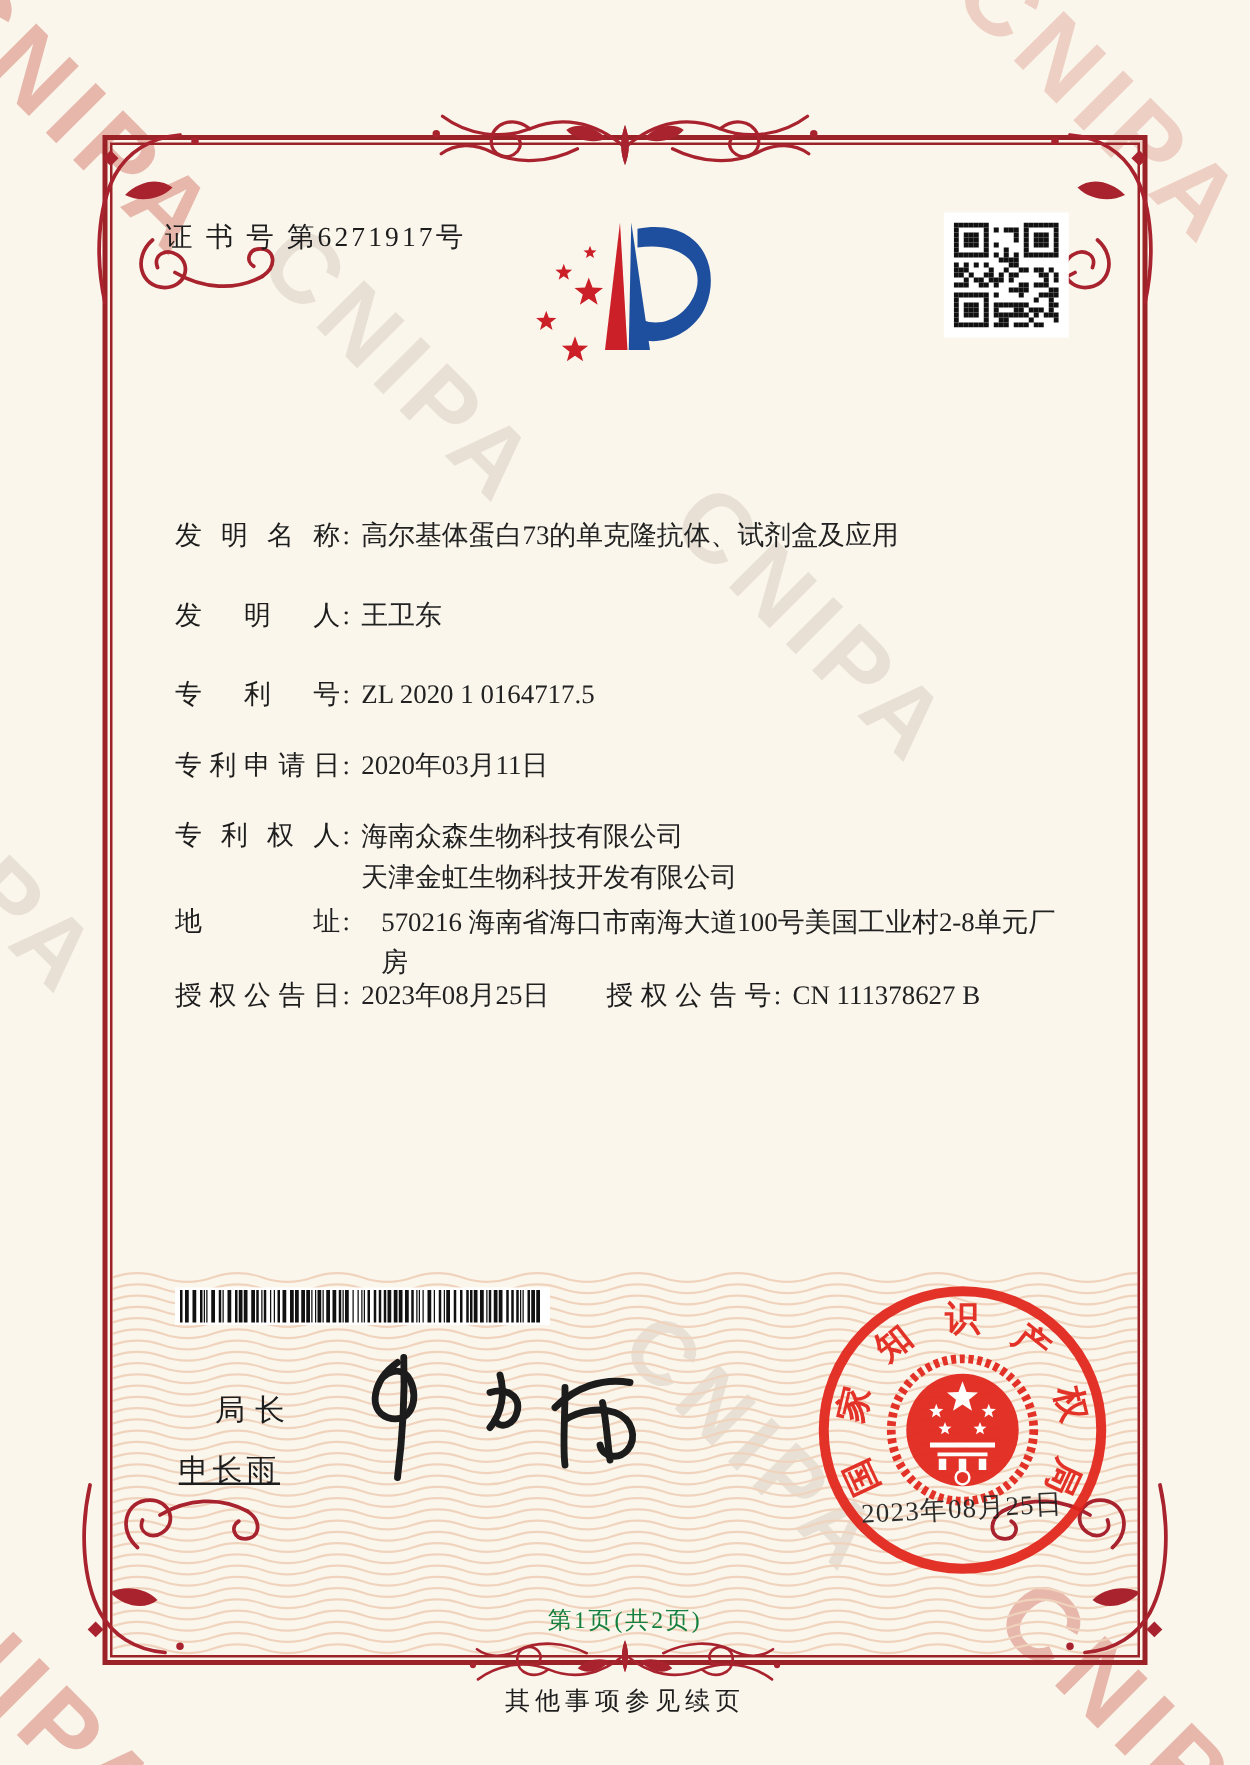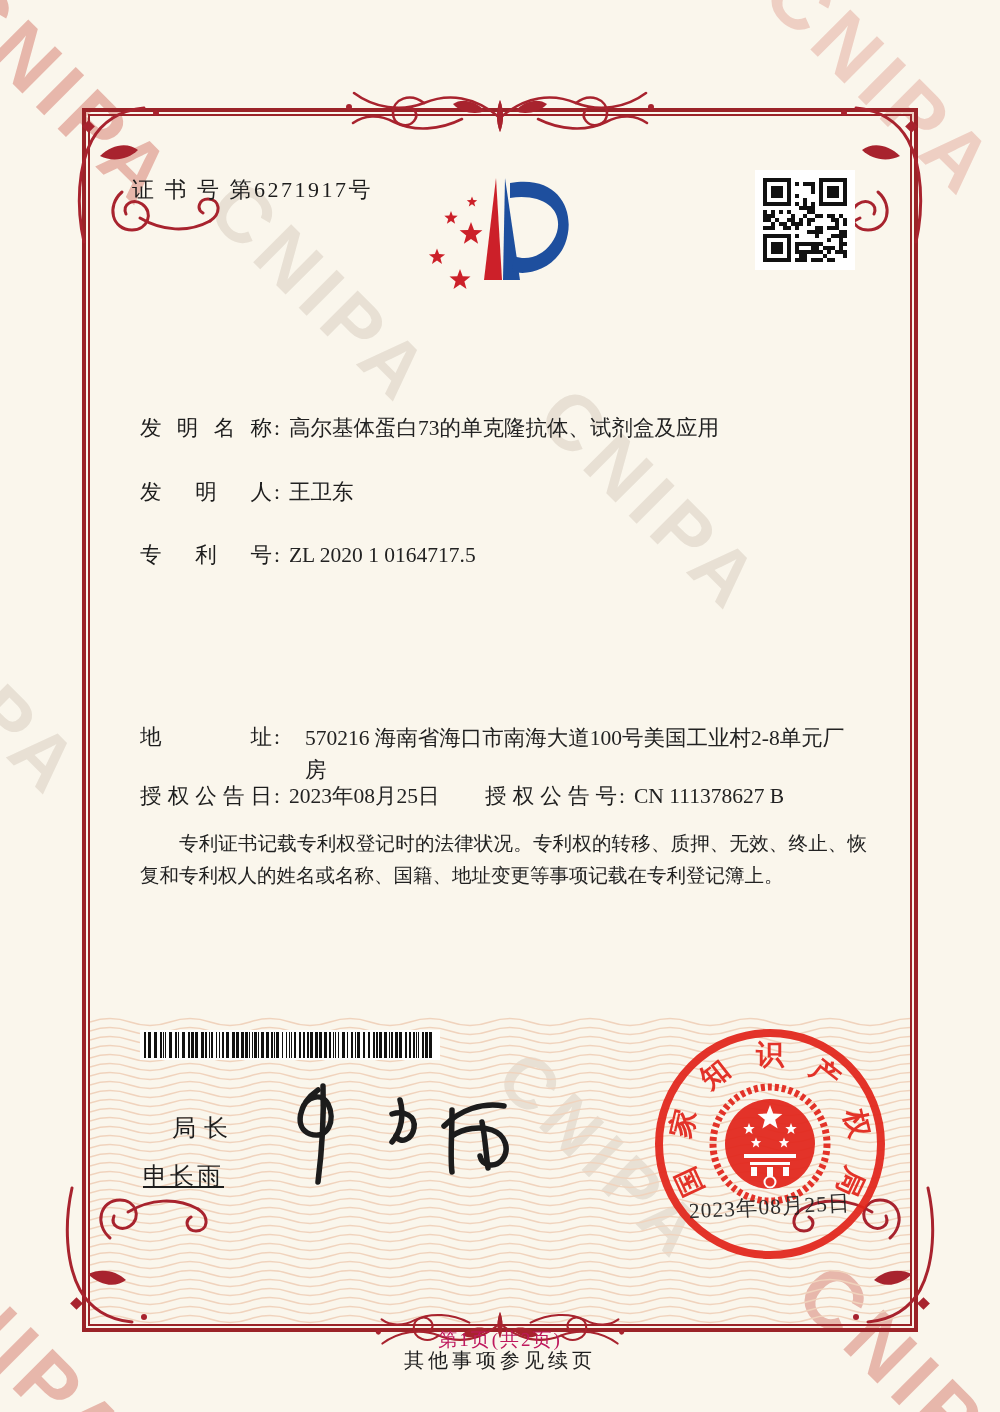--- a/index.html
+++ b/index.html
@@ -38,21 +38,21 @@
   .body-text{position:absolute;left:140px;top:828px;width:727px;font-size:19.5px;
              line-height:1.62;text-align:justify;}
   .body-text p{margin:0 0 14px 0;text-indent:2em;}
   .barcode{position:absolute;left:140px;top:1030px;width:300px;height:30px;background:#fff;
            padding:2px 4px;box-sizing:border-box;}
   .barcode-inner{position:relative;width:292px;height:26px;}
   .director{position:absolute;left:143px;font-size:24px;color:#1d1d1d;}
   .sig{position:absolute;left:268px;top:1070px;}
   .seal{position:absolute;left:650px;top:1024px;opacity:0.93;}
   .page-no{position:absolute;left:0;top:1283px;width:100%;text-align:center;font-size:19px;
-           letter-spacing:2px;color:#be185d;margin-top:44px;}
+           letter-spacing:2px;color:#15803d;}
   .footer-note{position:absolute;left:0;top:1347px;width:100%;text-align:center;font-size:20px;
                letter-spacing:4px;color:#1d1d1d;z-index:4;}
 </style>
 </head>
 <body>
 
 <div id="page">
 
   <span class="wm wm-red" style="left:-10px;top:-45px;">CNIPA</span>
   <span class="wm wm-red-lite" style="left:812px;top:-55px;">CNIPA</span>
@@ -384,34 +384,39 @@
 
     <div class="frow" style="top:413px;">
       <span class="flabel">发明名称</span><span class="fcolon">:</span><span class="fvalue">高尔基体蛋白73的单克隆抗体、试剂盒及应用</span>
     </div>
     <div class="frow" style="top:477px;">
       <span class="flabel">发明人</span><span class="fcolon">:</span><span class="fvalue">王卫东</span>
     </div>
     <div class="frow" style="top:540px;">
       <span class="flabel">专利号</span><span class="fcolon">:</span><span class="fvalue">ZL 2020 1 0164717.5</span>
     </div>
+    <div class="frow" style="top:597px;">
+      <span class="flabel">专利申请日</span><span class="fcolon">:</span><span class="fvalue">2020年03月11日</span>
+    </div>
+    <div class="frow" style="top:653px;">
+      <span class="flabel">专利权人</span><span class="fcolon">:</span><span class="fvalue"><span class="vline">海南众森生物科技有限公司</span><span class="vline">天津金虹生物科技开发有限公司</span></span>
+    </div>
     <div class="frow" style="top:722px;">
       <span class="flabel">地址</span><span class="fcolon">:</span><span class="fvalue addr">570216 海南省海口市南海大道100号美国工业村2-8单元厂房</span>
     </div>
     <div class="frow" style="top:781px;">
       <span>
         <span class="flabel">授权公告日</span><span class="fcolon">:</span><span class="fvalue">2023年08月25日</span>
       </span>
       <span class="grant2">
         <span class="flabel">授权公告号</span><span class="fcolon">:</span><span class="fvalue">CN 111378627 B</span>
       </span>
     </div>
 
     <div class="body-text">
-      <p>专利证书记载专利权登记时的法律状况。专利权的转移、质押、无效、终止、恢复和专利权人的姓名或名称、国籍、地址变更等事项记载在专利登记簿上。</p>
     </div>
 
     <div class="barcode">
       <div class="barcode-inner">
           <div style="position:absolute;left:0px;top:0;width:2px;height:100%;background:#111"></div>
           <div style="position:absolute;left:4px;top:0;width:3px;height:100%;background:#111"></div>
           <div style="position:absolute;left:10px;top:0;width:3px;height:100%;background:#111"></div>
           <div style="position:absolute;left:16px;top:0;width:2px;height:100%;background:#111"></div>
           <div style="position:absolute;left:19px;top:0;width:1px;height:100%;background:#111"></div>
           <div style="position:absolute;left:21px;top:0;width:1px;height:100%;background:#111"></div>

